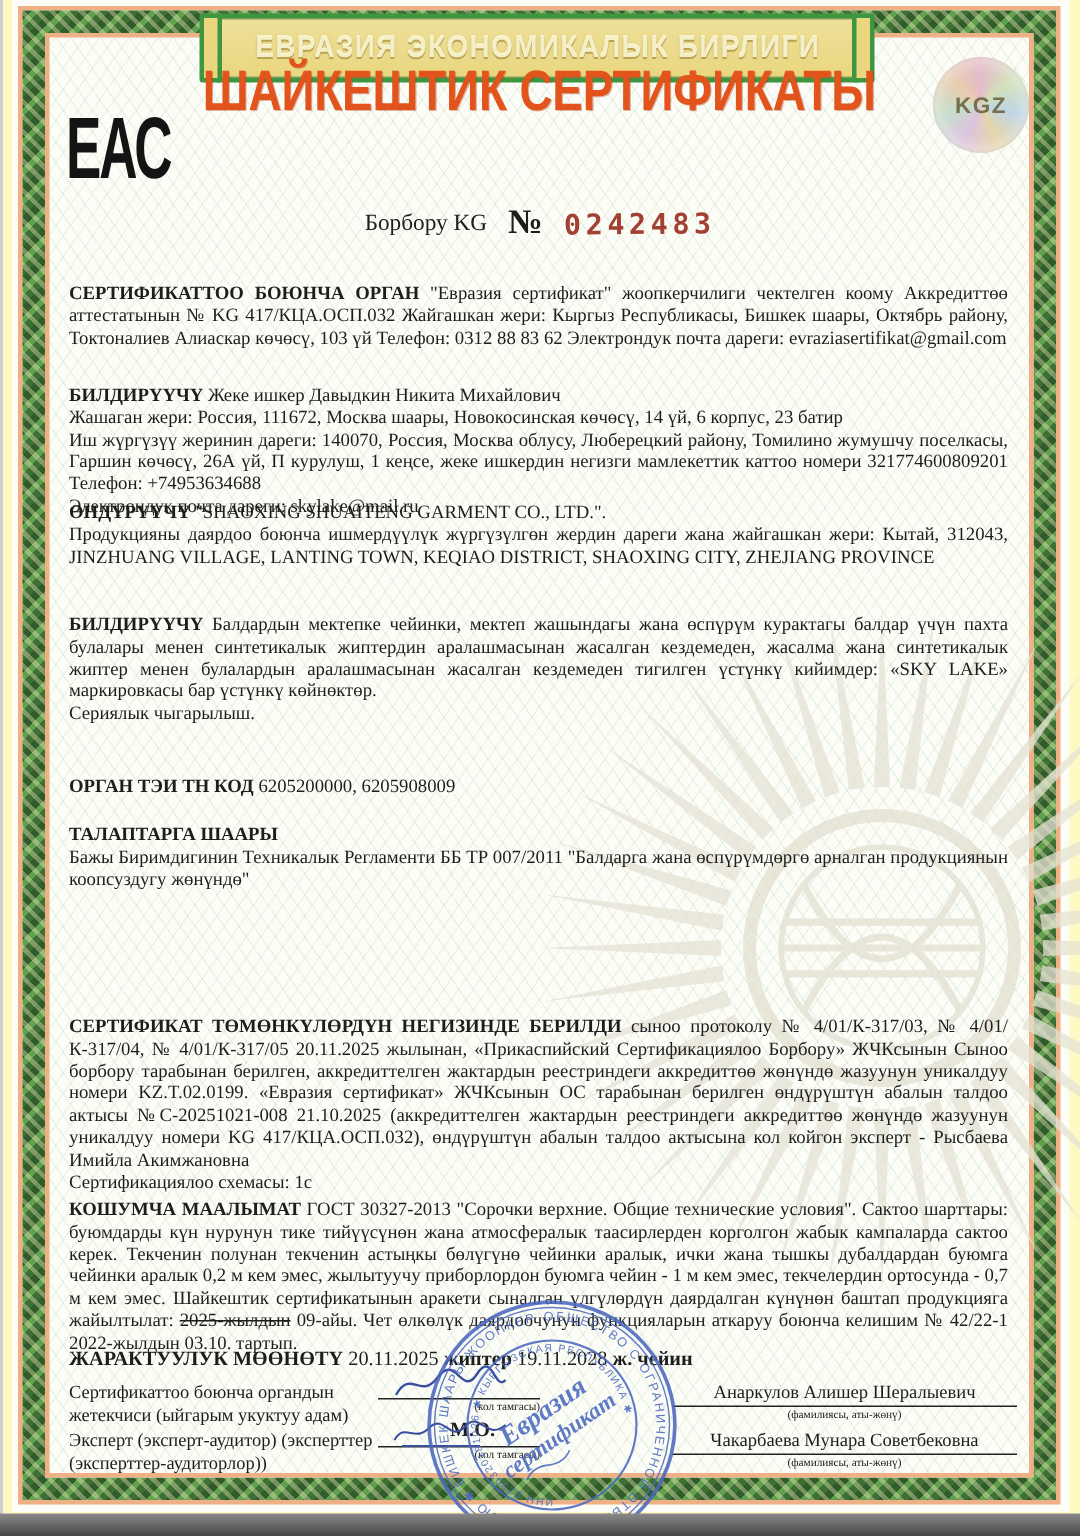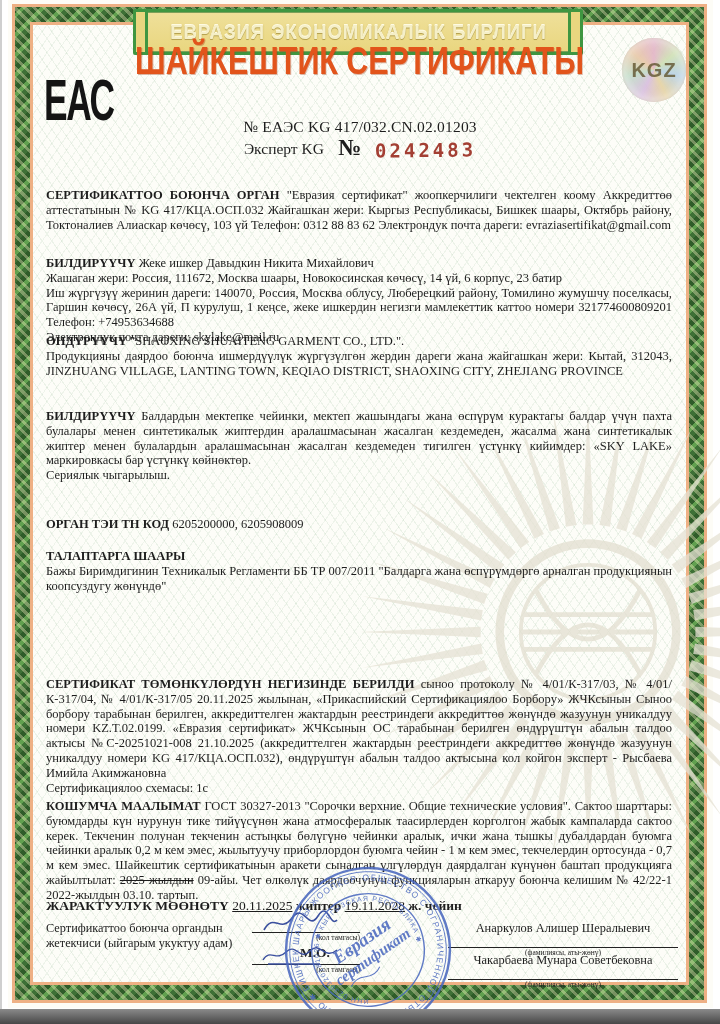--- a/index.html
+++ b/index.html
@@ -1,16 +1,16 @@
 <!DOCTYPE html>
 <html><head>
 <meta charset="utf-8">
 <style>
   html,body{margin:0;padding:0;background:#e9e9e9;}
-  .canvas{position:relative;width:720px;height:1024px;background:#ffffff;overflow:hidden;
+  .canvas{position:relative;width:720px;height:1024px;background:#fef9c3;overflow:hidden;
           font-family:"Liberation Serif",serif;color:#1d1d1d;}
   
   .page{position:absolute;left:8px;top:0;width:705px;height:1008px;background:#fdfcf6;}
   .scan-strip{position:absolute;left:0;right:0;bottom:0;height:15px;
               background:linear-gradient(#8a8a8a,#474747);}
   .scan-edge{position:absolute;left:0;top:0;bottom:0;width:2px;background:#cfcfcf;}
   
   .frame{position:absolute;left:4px;top:4px;right:6px;bottom:5px;border:3px solid #eeb084;}
   .band{position:absolute;inset:0;
         background:
@@ -46,39 +46,39 @@
   .series{position:absolute;left:0;top:138px;width:720px;display:flex;justify-content:center;
           align-items:flex-start;gap:14px;}
   .series .lbl{font-size:15.5px;padding-top:2px;}
   .series .no{font-size:23px;font-weight:bold;line-height:20px;}
   .series .digits{font-family:"DejaVu Sans Mono",monospace;font-weight:bold;font-size:19px;
           color:#a33f33;letter-spacing:3px;transform:rotate(-.6deg);padding-top:1px;}
   .holo{position:absolute;left:622px;top:38px;width:64px;height:64px;border-radius:50%;
         background:conic-gradient(#e3b6c8,#cfe0b4,#b9d2e6,#e6d3a4,#d9bfdf,#c2dcc8,#e8c9a8,#e3b6c8);
         opacity:.92;display:flex;align-items:center;justify-content:center;
         box-shadow:inset 0 0 12px rgba(255,255,255,.8), inset 0 0 3px rgba(120,90,60,.5);}
-  .holo span{font-family:"Liberation Sans",sans-serif;font-weight:bold;font-size:20px;
+  .holo span{font-family:"Liberation Sans",sans-serif;font-weight:bold;font-size:15px;
         color:rgba(84,70,30,.8);letter-spacing:1px;}
   
   .sec{position:absolute;left:46px;width:626px;font-size:12.5px;line-height:14.8px;
        text-align:justify;}
   .sec b{font-weight:bold;}
   .txt{white-space:pre-line;}
   .strike{text-decoration:line-through;}
   .validity{position:absolute;left:46px;top:898px;width:626px;font-size:13.5px;font-weight:bold;}
-  .validity .date{font-weight:normal;text-decoration:underline;}
+  .validity .date{font-weight:normal;}
   
   .sig-label{position:absolute;left:46px;width:215px;font-size:12.3px;line-height:14.6px;}
   .sig-line{position:absolute;left:252px;width:108px;text-align:right;}
   .sig-line .rule{border-bottom:1.3px solid #222;height:18px;position:relative;}
   .sig-line svg{position:absolute;left:8px;bottom:-4px;}
   .sig-cap{font-size:7.5px;color:#222;}
   .mo{position:absolute;left:300px;top:945px;font-size:13.5px;font-weight:bold;}
   .sig-name{position:absolute;left:448px;width:230px;text-align:center;font-size:12.4px;}
-  .sig-name .nm{border-bottom:1.3px solid #222;padding-bottom:11px;white-space:nowrap;}
+  .sig-name .nm{border-bottom:1.3px solid #222;padding-bottom:1px;white-space:nowrap;}
   
   .stamp{position:absolute;left:282px;top:864px;width:172px;height:172px;opacity:.88;}
   .stamp text{fill:#4b69bf;}
   .stamp circle{stroke:#4b69bf;fill:none;}
 </style>
 </head>
 <body>
 
 <div class="canvas">
 
@@ -144,23 +144,22 @@
   <div class="banner">
     <span>ЕВРАЗИЯ ЭКОНОМИКАЛЫК БИРЛИГИ</span>
   </div>
   <div class="title">
     <span>ШАЙКЕШТИК СЕРТИФИКАТЫ</span>
   </div>
   <div class="eac">ЕАС</div>
   <div class="holo">
     <span>KGZ</span>
   </div>
-  <div class="certno">№ ЕАЭС KG 417/032.CN.02.01203</div>
   <div class="series">
-    <span class="lbl">Эксперт KG</span>
+    <span class="lbl">Борбору KG</span>
     <span class="no">№</span>
     <span class="digits">0242483</span>
   </div>
 
   <div class="sec" style="top:188px">
     <b>СЕРТИФИКАТТОО БОЮНЧА ОРГАН</b>
     <span class="txt">"Евразия сертификат" жоопкерчилиги чектелген коому Аккредиттөө аттестатынын № KG 417/КЦА.ОСП.032 Жайгашкан жери: Кыргыз Республикасы, Бишкек шаары, Октябрь району, Токтоналиев Алиаскар көчөсү, 103 үй Телефон: 0312 88 83 62 Электрондук почта дареги: evraziasertifikat@gmail.com</span>
   </div>
 
   <div class="sec" style="top:256px">
@@ -221,20 +220,22 @@
     </div>
     <div class="sig-cap">(кол тамгасы)</div>
   </div>
   <div class="sig-name" style="top:921px">
     <div class="nm">Анаркулов Алишер Шералыевич</div>
     <div class="sig-cap">(фамилиясы, аты-жөнү)</div>
   </div>
 
   <div class="mo">М.О.</div>
 
+  <div class="sig-label" style="top:953px">Эксперт (эксперт-аудитор)
+(эксперттер (эксперттер-аудиторлор))</div>
   <div class="sig-line" style="top:946px">
     <div class="rule">
       <svg width="80" height="26" viewBox="0 0 80 26">
         <path d="M3,18 C10,6 16,20 26,10 S40,20 50,9 S64,19 77,8 M8,22 H60" fill="none" stroke="#3a4f9e" stroke-width="1.4"></path>
       </svg>
     </div>
     <div class="sig-cap">(кол тамгасы)</div>
   </div>
   <div class="sig-name" style="top:953px">
     <div class="nm">Чакарбаева Мунара Советбековна</div>

